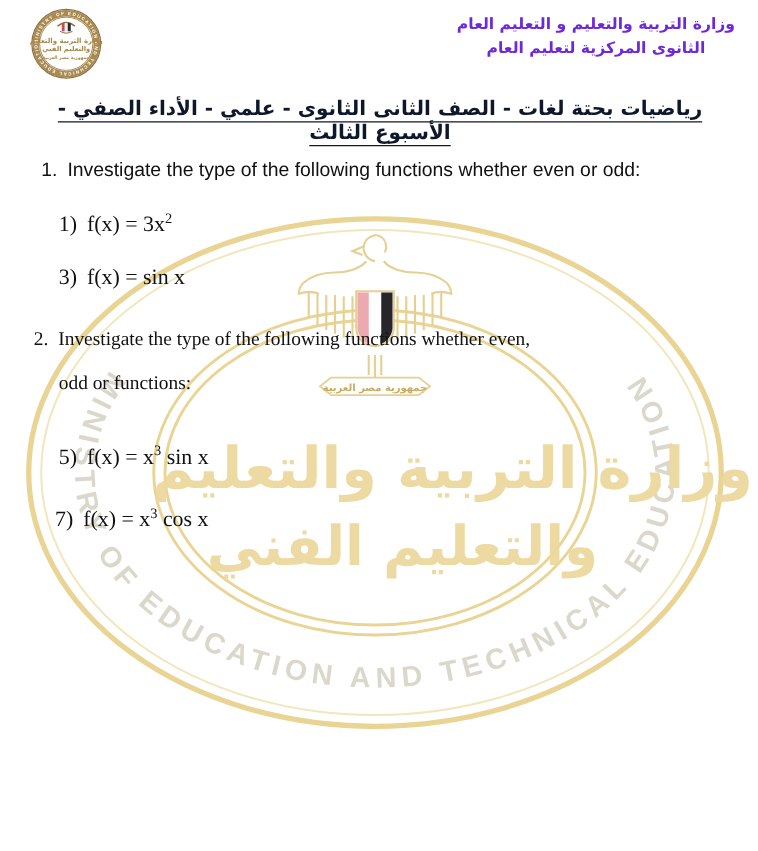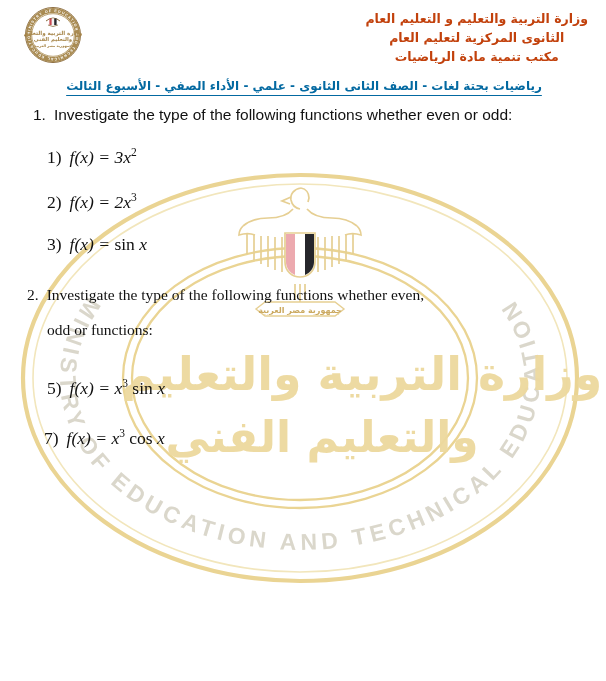--- a/index.html
+++ b/index.html
@@ -11,39 +11,39 @@
   .wm .ringtext{font-family:"Liberation Sans",sans-serif;font-weight:bold;font-size:23px;letter-spacing:4.5px;opacity:.95;}
   .wm .callig1{font-family:"DejaVu Sans",sans-serif;font-weight:bold;font-size:46px;opacity:.95;}
   .wm .callig2{font-family:"DejaVu Sans",sans-serif;font-weight:bold;font-size:44px;opacity:.95;}
   .wm .bannertext{font-family:"DejaVu Sans",sans-serif;font-weight:bold;font-size:8px;}
 
   
   header.top{position:relative;z-index:1;display:flex;justify-content:space-between;align-items:flex-start;padding:6px 18px 0 24px;}
   .logo{width:58px;height:58px;flex:0 0 auto;}
   .logo .minitext{font-family:"Liberation Sans",sans-serif;font-weight:bold;font-size:3.6px;letter-spacing:1.1px;}
   .logo .minicallig{font-family:"DejaVu Sans",sans-serif;font-weight:bold;}
-  .org{font-family:"DejaVu Sans",sans-serif;font-weight:bold;font-size:12.5px;line-height:19px;text-align:center;color:#c2410c;padding-top:3px;}
+  .org{font-family:"DejaVu Sans",sans-serif;font-weight:bold;font-size:12.5px;line-height:19px;text-align:center;color:#6d28d9;padding-top:3px;}
 
   
   .title{position:relative;z-index:1;margin:13px 20px 12px 22px;text-align:center;
-         font-family:"DejaVu Sans",sans-serif;font-weight:bold;font-size:12px;color:#0369a1;
+         font-family:"DejaVu Sans",sans-serif;font-weight:bold;font-size:16px;color:#0f172a;
          text-decoration:underline;text-decoration-thickness:1.3px;text-underline-offset:5px;}
 
   
   .content{position:relative;z-index:1;color:#111;margin-top:12px;}
   .prompt{font-size:15.5px;}
   .prompt .qnum{margin-right:8px;}
   .q1{margin:12px 24px 0 33px;line-height:20px;}
   .q2{margin:20px 24px 0 27px;line-height:35px;font-family:Liberation Serif, serif;}
   .q2 .cont{padding-left:20px;}
 
   .math-item{font-family:"Liberation Serif",serif;font-size:17.5px;line-height:26px;height:26px;
              margin-left:47px;white-space:pre;color:#101010;}
   .math-item .ilabel{margin-right:8px;}
-  .math-item .it{font-style:italic;text-align:center;}
+  .math-item .it{text-align:center;}
   .math-item .rm{font-style:normal;text-align:right;}
   .math-item sup{font-size:11.5px;line-height:0;}
   .sqrt{display:inline-block;white-space:nowrap;}
   .sqrt .radsym{display:inline-block;font-size:19px;transform:translateY(-1px);margin-right:-1px;}
   .sqrt .ov{display:inline-block;border-top:1.5px solid #101010;font-style:italic;padding:0 3px 0 2px;line-height:21px;}
 
   .mi-1{margin-top:19px}.mi-2{margin-top:19px}.mi-3{margin-top:16px}
   .mi-4{margin-top:4px}.mi-5{margin-top:28px}.mi-6{margin-top:26px}
   .mi-7{margin-top:24px;margin-left:44px}
 </style>
@@ -135,32 +135,30 @@
       </g>
 
       <text class="minicallig" x="29" y="28.5" font-size="5.6" text-anchor="middle" fill="#A8874B"><tspan>وزارة التربية والتعليم</tspan></text>
       <text class="minicallig" x="29" y="35" font-size="5.4" text-anchor="middle" fill="#A8874B"><tspan>والتعليم الفني</tspan></text>
       <text class="minicallig" x="29" y="41" font-size="3.6" text-anchor="middle" fill="#A8874B"><tspan>جمهورية مصر العربية</tspan></text>
     </svg>
 
     <div class="org" dir="rtl">
       <div>وزارة التربية والتعليم و التعليم العام</div>
       <div>الثانوى المركزية لتعليم العام</div>
-      <div>مكتب تنمية مادة الرياضيات</div>
     </div>
   </header>
 
   <div class="title" dir="rtl">رياضيات بحتة لغات - الصف الثانى الثانوى - علمي - الأداء الصفي - الأسبوع الثالث</div>
 
   <main class="content">
       <div class="prompt q1">
         <div class="prompt-line"><span class="qnum">1.</span><span>Investigate the type of the following functions whether even or odd:</span></div>
       </div>
       <div class="math-item mi-1"><span class="ilabel">1)</span><span class="it">f(x) = 3x</span><sup>2</sup></div>
-      <div class="math-item mi-2"><span class="ilabel">2)</span><span class="it">f(x) = 2x</span><sup>3</sup></div>
       <div class="math-item mi-3"><span class="ilabel">3)</span><span class="it">f(x) = </span><span class="rm">sin</span><span class="it"> x</span></div>
       <div class="prompt q2">
         <div class="prompt-line"><span class="qnum">2.</span><span>Investigate the type of the following functions whether even,</span></div>
         <div class="prompt-line cont"><span>odd or functions:</span></div>
       </div>
       <div class="math-item mi-5"><span class="ilabel">5)</span><span class="it">f(x) = x</span><sup>3</sup><span class="rm"> sin</span><span class="it"> x</span></div>
       <div class="math-item mi-7"><span class="ilabel">7)</span><span class="it">f(x) = x</span><sup>3</sup><span class="rm"> cos</span><span class="it"> x</span></div>
     </main>
 
 </div>

